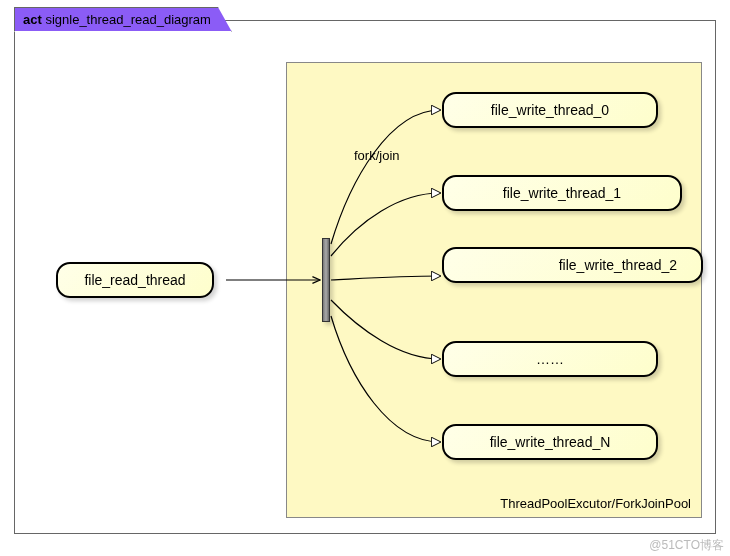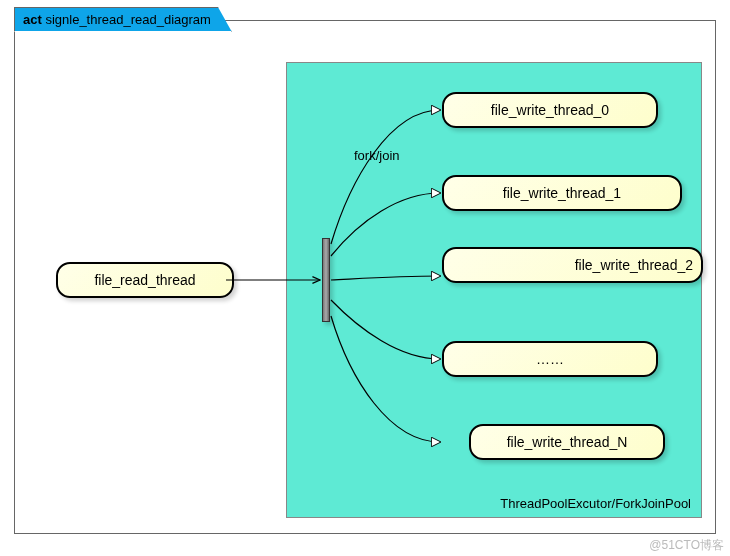--- a/index.html
+++ b/index.html
@@ -18,50 +18,50 @@
     top: 20px;
     width: 702px;
     height: 514px;
     border: 1px solid #666;
     background: #fff;
   }
   .tab {
     position: absolute;
     left: 14px;
     top: 7px;
-    background: #0ea5e9;
+    background: #8b5cf6;
     border: 1px solid #666;
     border-bottom: 1px solid #fff;
     padding: 4px 20px 4px 8px;
     font-size: 13px;
     z-index: 2;
     clip-path: polygon(0 0, calc(100% - 14px) 0, 100% 100%, 0 100%);
   }
   .tab b { font-weight: bold; }
   .pool-frame {
     position: absolute;
     left: 286px;
     top: 62px;
     width: 416px;
     height: 456px;
     border: 1px solid #888;
-    background: #5eead4;
+    background: #fef9c3;
   }
   .pool-label {
     position: absolute;
     right: 10px;
     bottom: 6px;
     font-size: 13px;
     color: #000;
   }
   .node {
     position: absolute;
     border: 2px solid #000;
     border-radius: 14px;
-    padding: 8px 8px;
+    padding: 8px 24px;
     font-size: 14px;
     text-align: center;
     background: linear-gradient(135deg, #ffffe8 0%, #fefecc 100%);
     box-shadow: 3px 3px 4px rgba(0,0,0,0.18);
     white-space: nowrap;
   }
   .fork-bar {
     position: absolute;
     width: 8px;
     height: 84px;
@@ -96,39 +96,39 @@
 
 <div class="tab">
   <b>act</b>
   <span>signle_thread_read_diagram</span>
 </div>
 
 <div class="pool-frame">
   <div class="pool-label">ThreadPoolExcutor/ForkJoinPool</div>
 </div>
 
-<div class="node" style="left:56px; top:262px; width:178px;">
+<div class="node" style="left:56px; top:262px; width:158px;">
   <span>file_read_thread</span>
 </div>
 
 <div class="fork-bar" style="left:322px; top:238px;"></div>
 
 <div class="node" style="left:442px; top:92px; width:216px;">
   <span>file_write_thread_0</span>
 </div>
 <div class="node" style="left:442px; top:175px; width:240px;">
   <span>file_write_thread_1</span>
 </div>
 <div class="node" style="left:442px; top:247px; width:261px;text-align:right;">
   <span>file_write_thread_2</span>
 </div>
 <div class="node" style="left:442px; top:341px; width:216px;">
   <span>……</span>
 </div>
-<div class="node" style="left:442px; top:424px; width:196px;margin-left:27px;">
+<div class="node" style="left:442px; top:424px; width:216px;">
   <span>file_write_thread_N</span>
 </div>
 
 <div class="edge-label" style="left:354px; top:148px;">fork/join</div>
 
 <svg class="arrows">
   <defs>
     <marker id="arrow" viewBox="0 0 10 10" refX="9" refY="5" markerWidth="8" markerHeight="8" orient="auto-start-reverse">
       <path d="M 0 0 L 10 5 L 0 10 z" fill="#fff" stroke="#000" stroke-width="1"></path>
     </marker>

